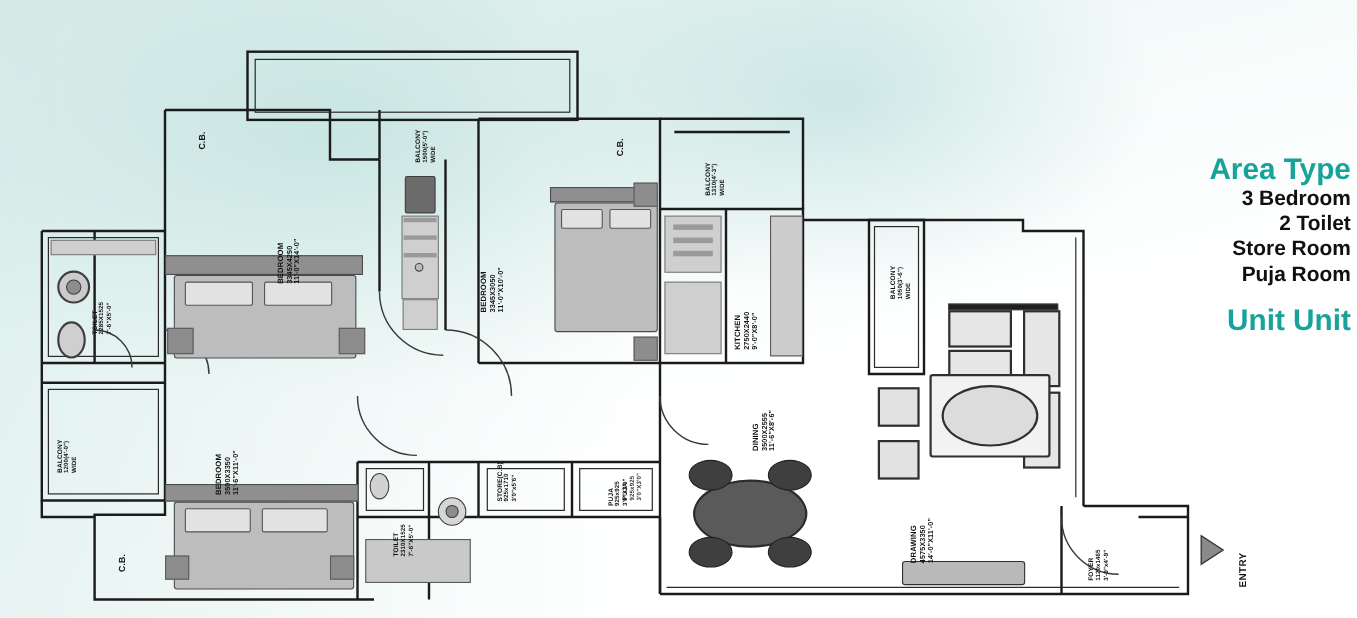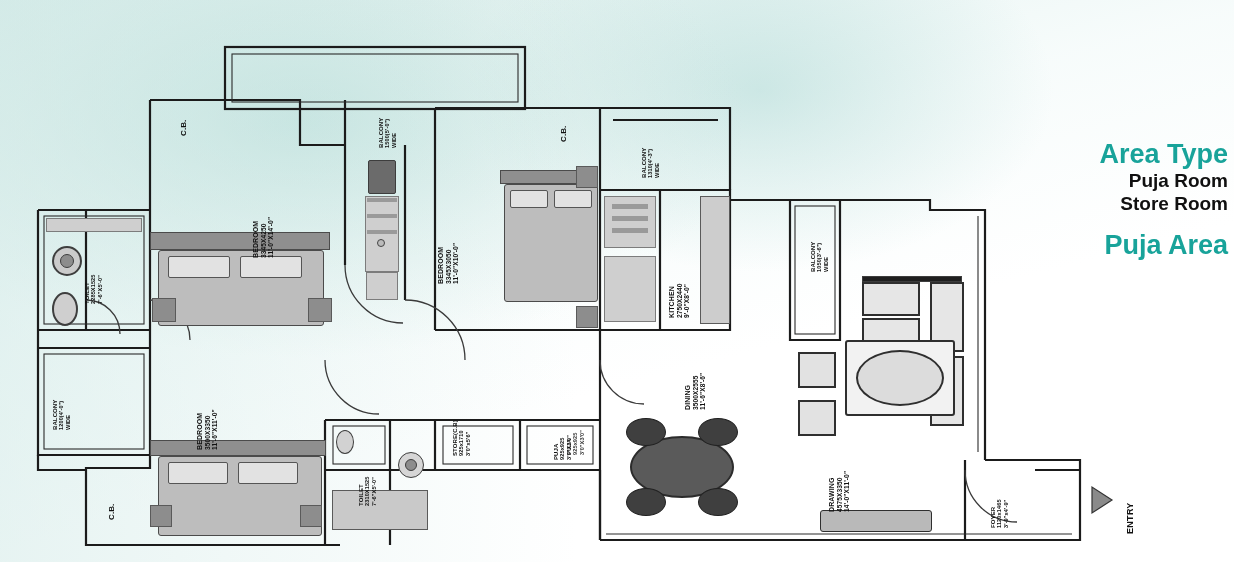--- a/index.html
+++ b/index.html
@@ -294,19 +294,21 @@
   </div>
 
   <div class="lab cb" style="left:180px;top:136px;">C.B.</div>
   <div class="lab cb" style="left:560px;top:142px;">C.B.</div>
   <div class="lab cb" style="left:108px;top:520px;">C.B.</div>
 
   <div class="lab entry" style="left:1126px;top:534px;">ENTRY</div>
 
   <div class="panel">
     <h2>Area Type</h2>
+    <div class="ln">3 Bedroom</div>
+    <div class="ln">2 Toilet</div>
+    <div class="ln">Store Room</div>
     <div class="ln">Puja Room</div>
-    <div class="ln">Store Room</div>
     <div class="gap"></div>
-    <h2>Puja Area</h2>
+    <h2>Unit Unit</h2>
   </div>
 
 </div>
 
 </body></html>

